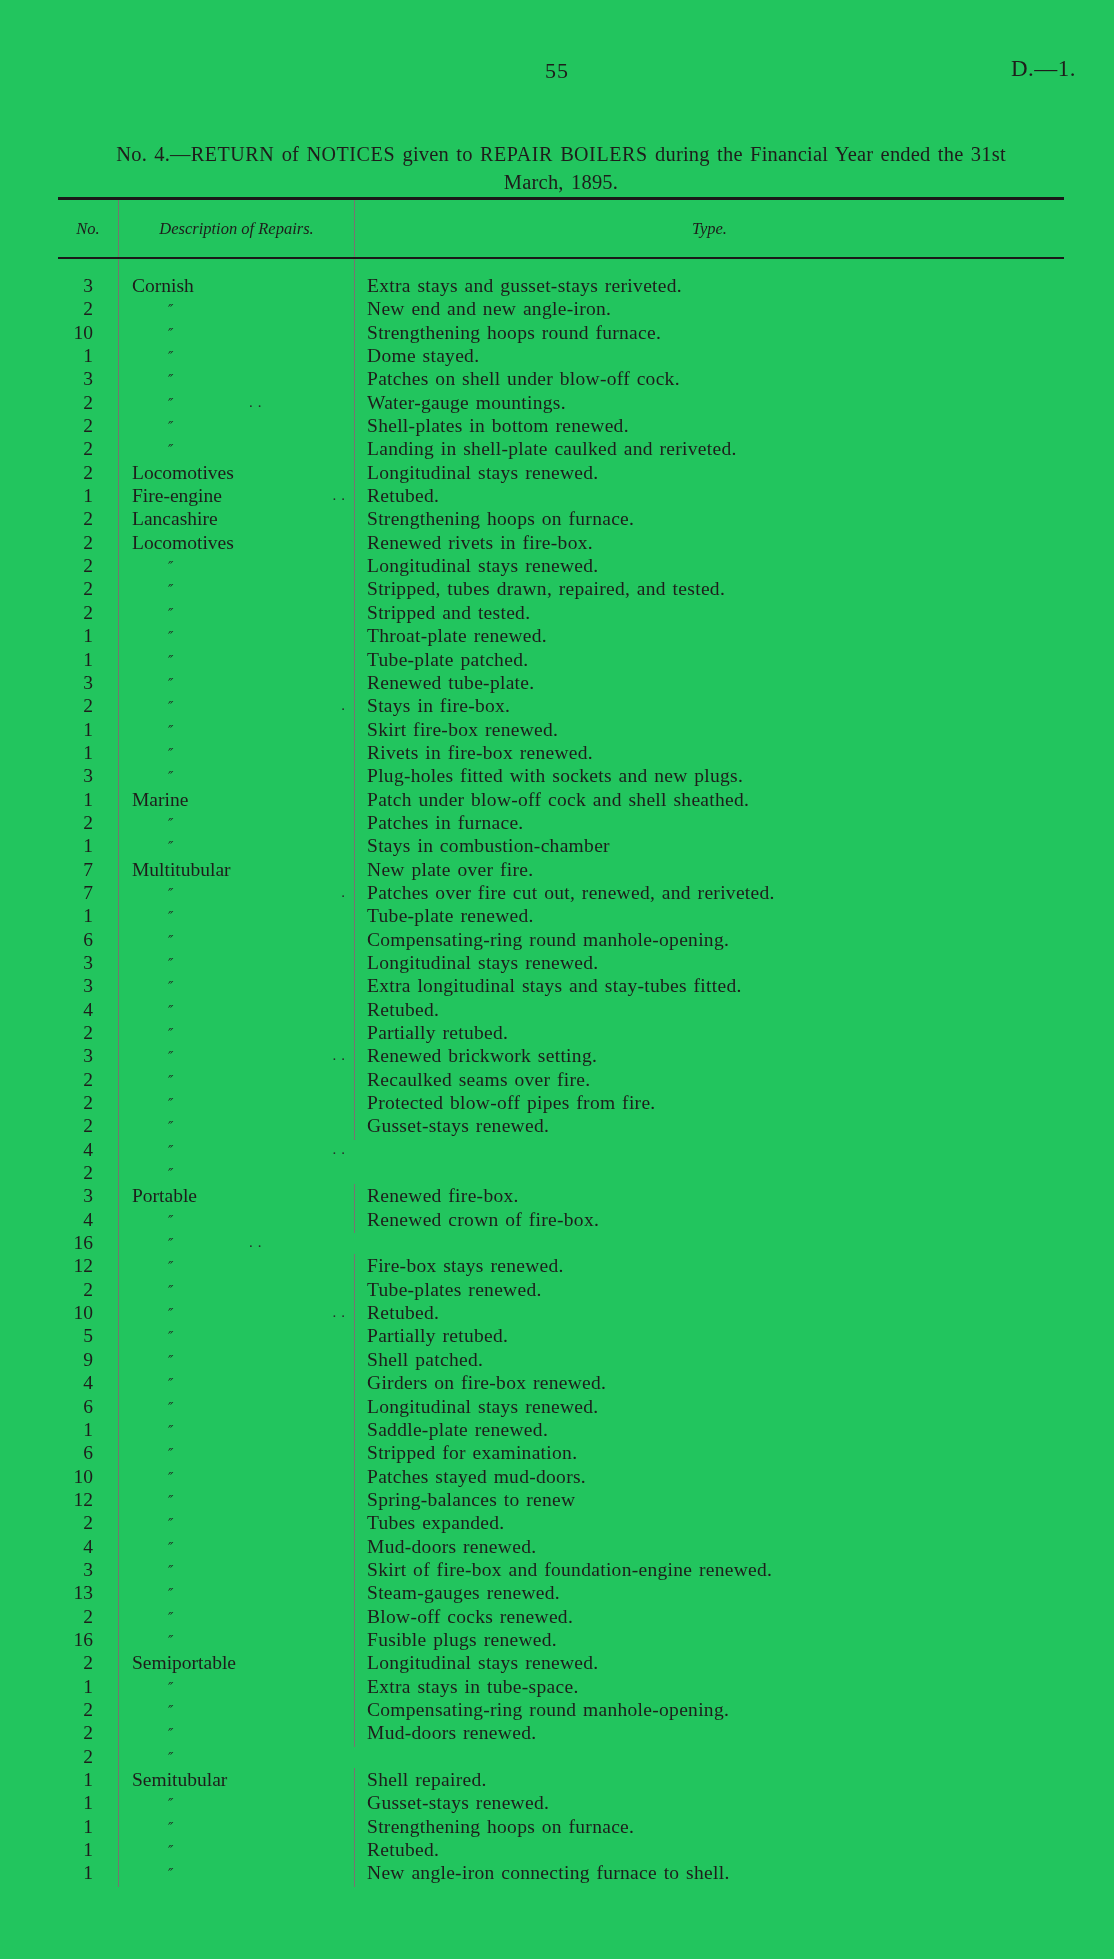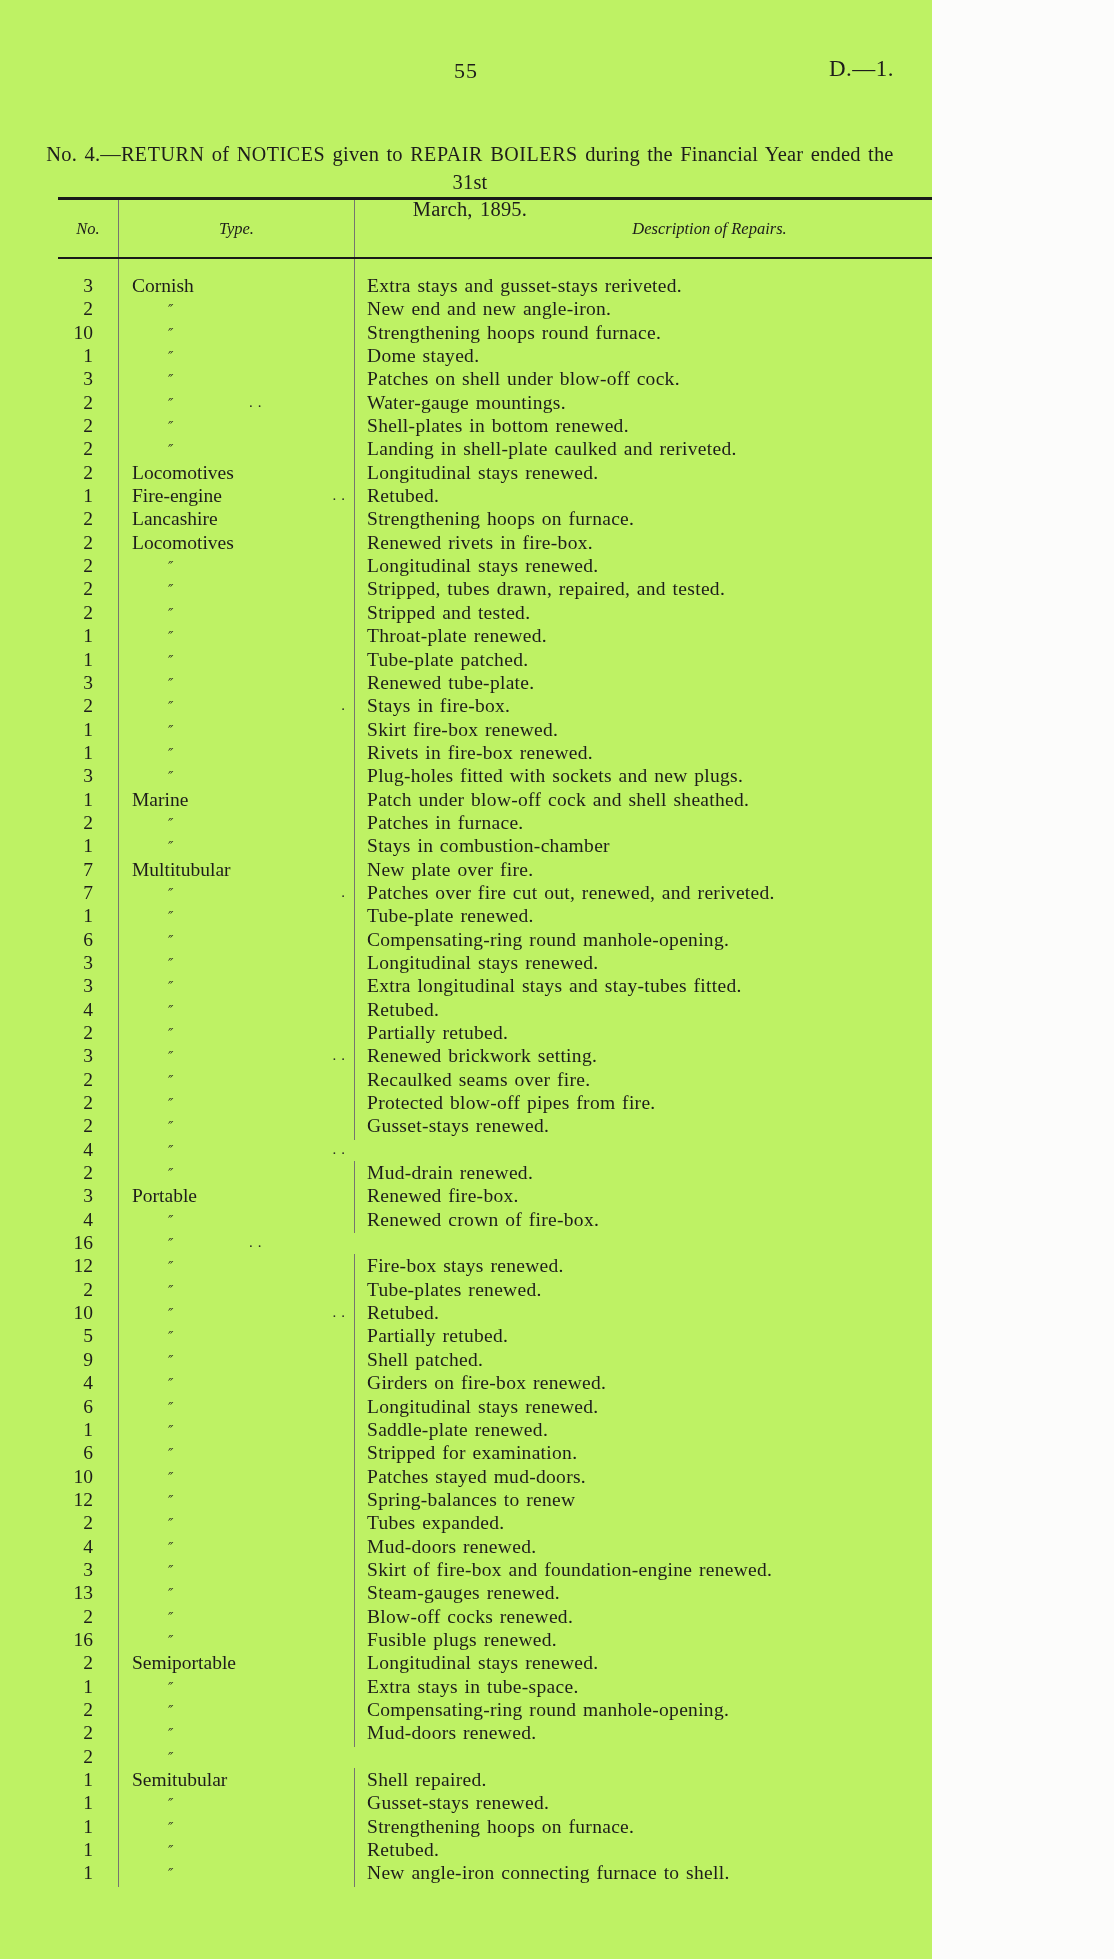--- a/index.html
+++ b/index.html
@@ -1,18 +1,18 @@
 <!DOCTYPE html>
 <html><head>
 <meta charset="utf-8">
 <style>
   html,body{margin:0;padding:0;background:#fcfcfb;}
   .page{
-    width:932px;height:1959px;position:relative;overflow:hidden;
-    background:#bef264;color:#1e1d1b;
+    width:1114px;height:1959px;position:relative;overflow:hidden;
+    background:#22c55e;color:#1e1d1b;
     font-family:"Liberation Serif","DejaVu Serif",serif;
   }
   .page-head{position:absolute;top:58px;left:0;width:100%;height:30px;font-size:22px;}
   .page-num{position:absolute;left:50%;transform:translateX(-50%);letter-spacing:1px;}
   .doc-ref{position:absolute;right:38px;top:-2px;font-size:23px;letter-spacing:0.5px;}
   .title{
     position:absolute;top:141px;left:44px;right:36px;margin:0;
     text-align:center;font-weight:normal;font-size:20.5px;line-height:27.5px;
     letter-spacing:0.2px;word-spacing:2px;
   }
@@ -52,22 +52,22 @@
   </div>
 
   <h1 class="title">
     <span id="title-line1"><span>No. 4.—</span><span>R</span><span class="sc">eturn</span><span> of </span><span>N</span><span class="sc">otices</span><span> given to </span><span class="sc">repair</span><span> </span><span>B</span><span class="sc">oilers</span><span> during the Financial Year ended the 31st</span></span><br>
     <span>March, 1895.</span>
   </h1>
 
   <div class="table">
     <div class="thead">
       <div class="h">No.</div>
+      <div class="h bordered">Description of Repairs.</div>
       <div class="h bordered">Type.</div>
-      <div class="h bordered">Description of Repairs.</div>
     </div>
     <div class="tbody" id="tbody">
         <div class="row spacer">
           <div class="no-cell"></div>
           <div class="type-cell"></div>
           <div class="desc-cell"></div>
         </div>
         <div class="row">
           <div class="no-cell">3</div>
           <div class="type-cell"><span>Cornish</span></div>
@@ -253,21 +253,20 @@
           <div class="type-cell"><span class="ditto-mark">″</span></div>
           <div class="desc-cell">Gusset-stays renewed.</div>
         </div>
         <div class="row">
           <div class="no-cell">4</div>
           <div class="type-cell"><span class="ditto-mark">″</span><span class="dots end">..</span></div>
         </div>
         <div class="row">
           <div class="no-cell">2</div>
           <div class="type-cell"><span class="ditto-mark">″</span></div>
-          <div class="desc-cell">Mud-drain renewed.</div>
         </div>
         <div class="row">
           <div class="no-cell">3</div>
           <div class="type-cell"><span>Portable</span></div>
           <div class="desc-cell">Renewed fire-box.</div>
         </div>
         <div class="row">
           <div class="no-cell">4</div>
           <div class="type-cell"><span class="ditto-mark">″</span></div>
           <div class="desc-cell">Renewed crown of fire-box.</div>

